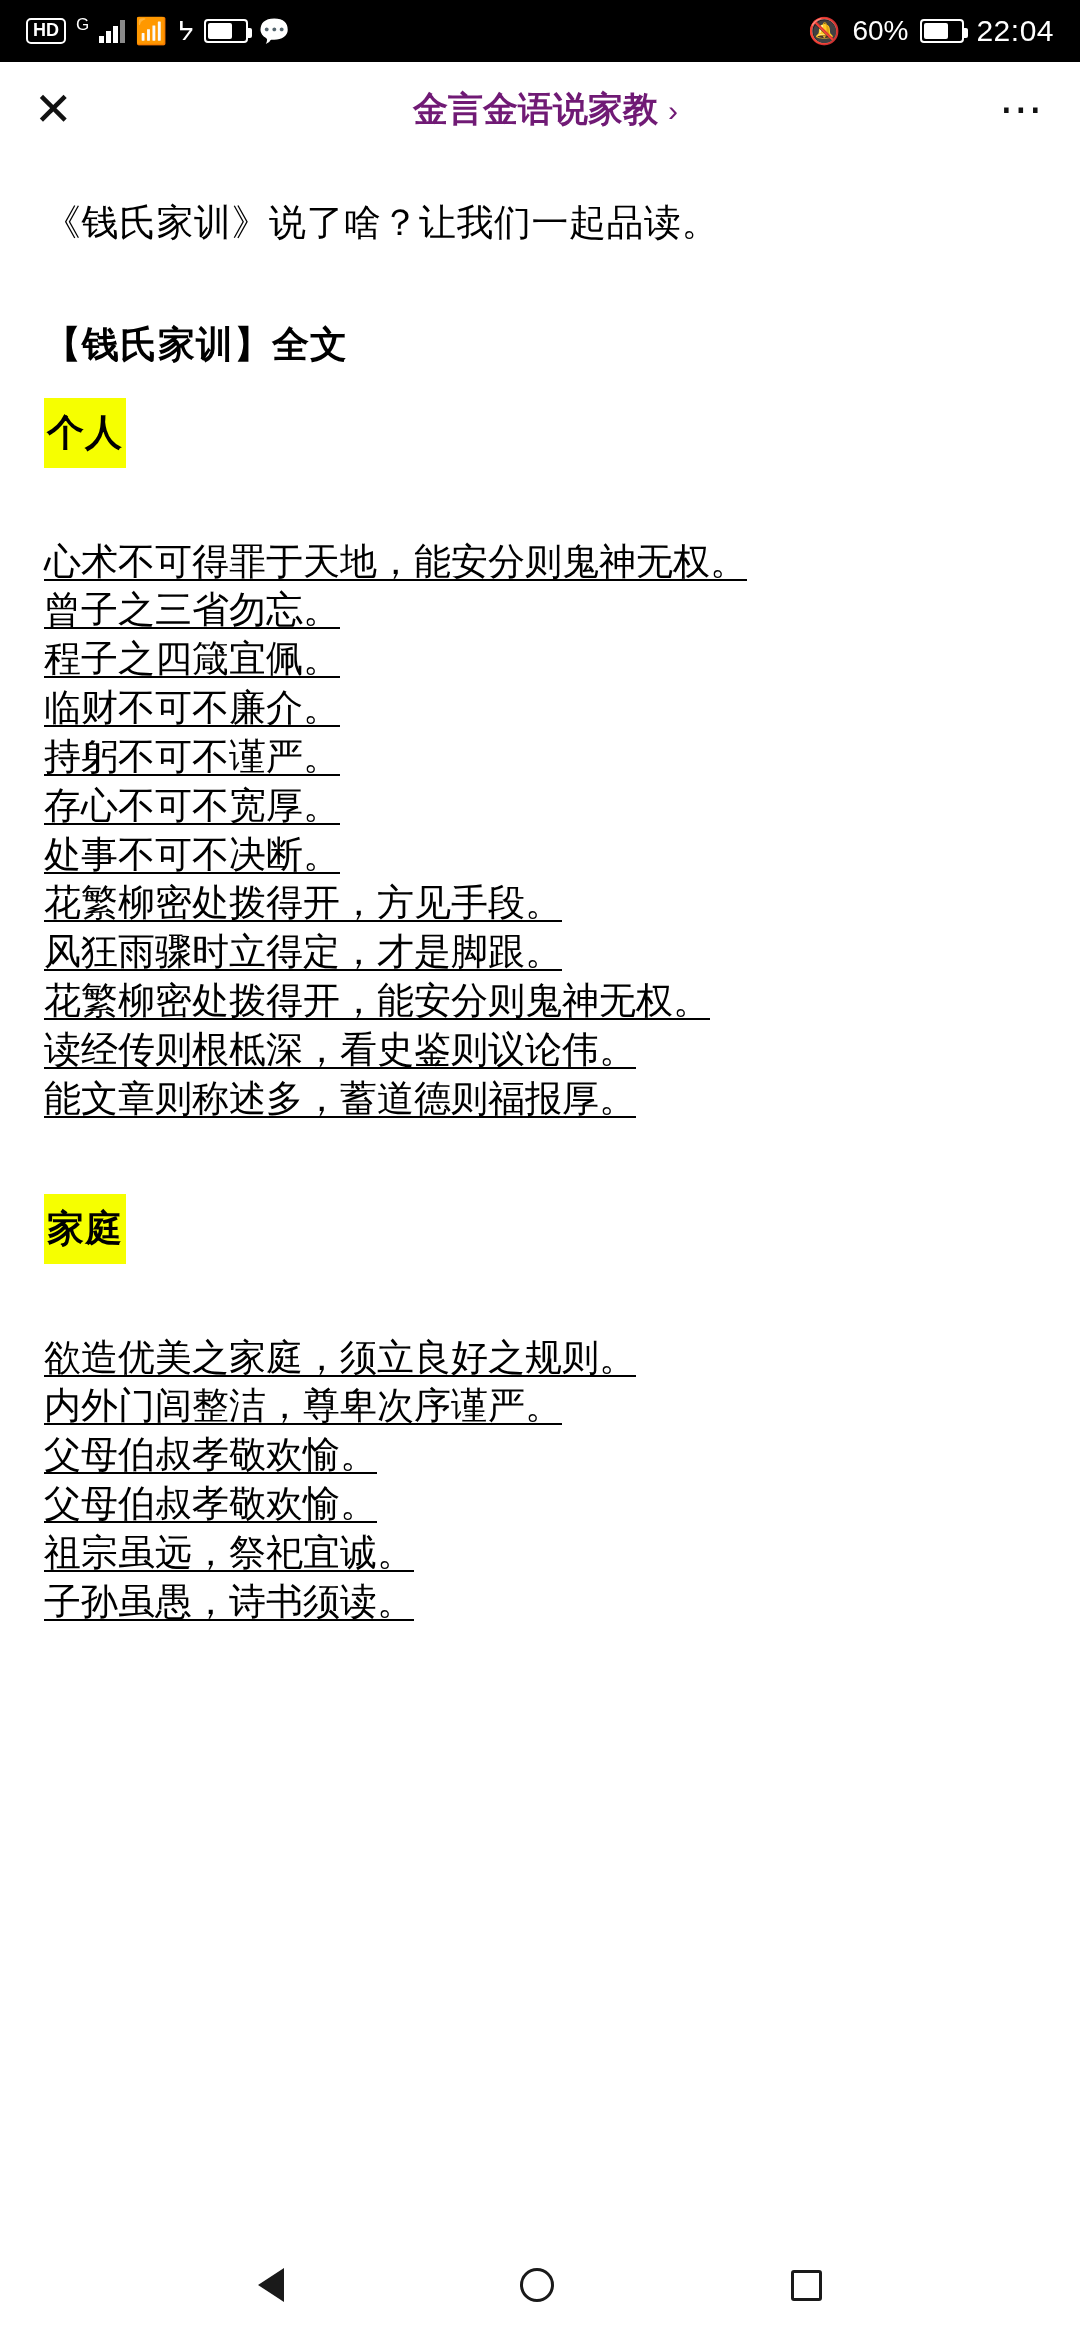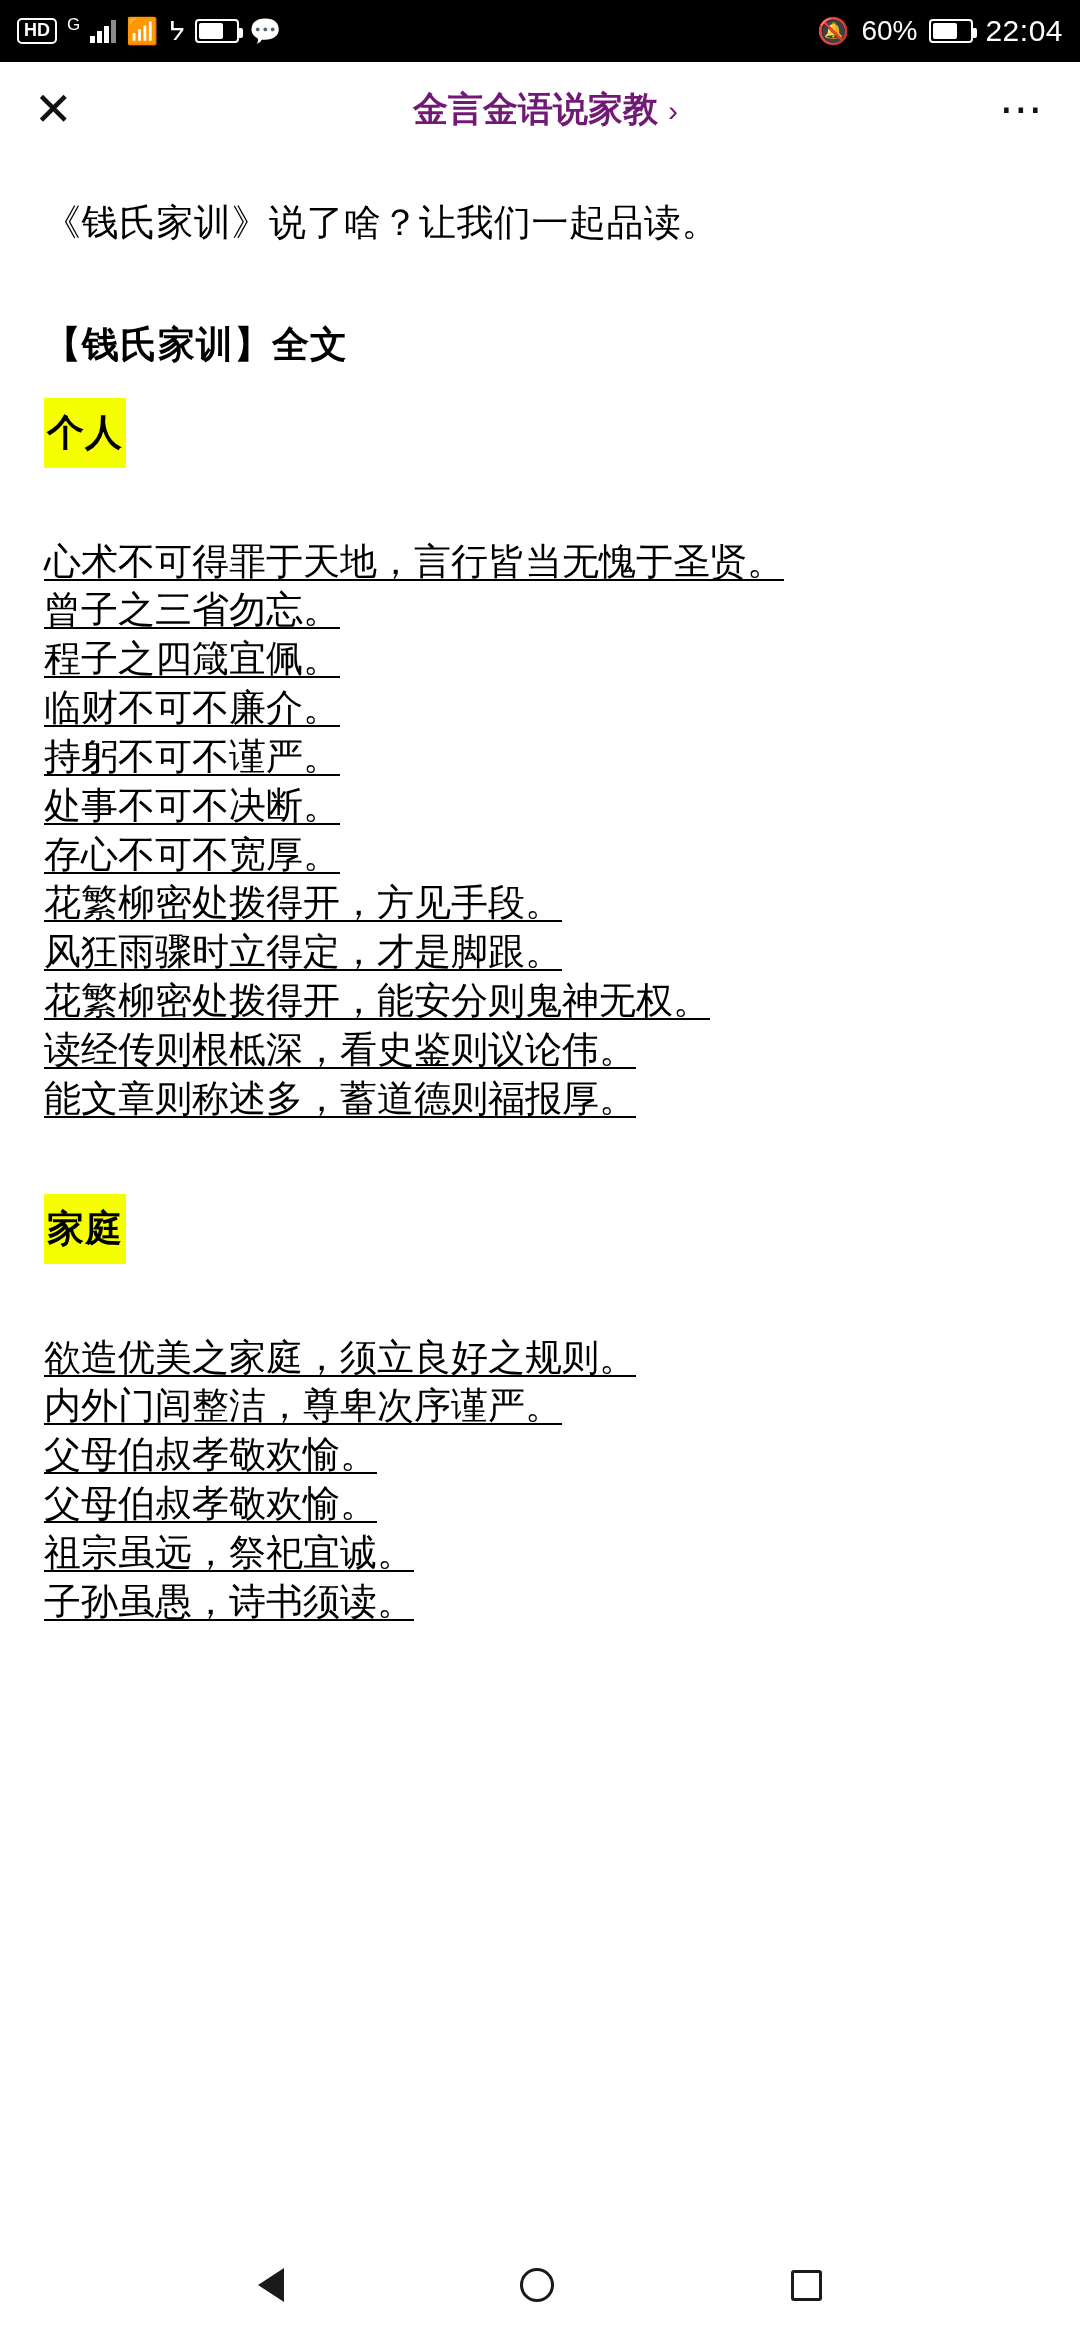--- a/index.html
+++ b/index.html
@@ -10,21 +10,21 @@
     font-family: "Liberation Sans", "DejaVu Sans", sans-serif;
     overflow: hidden;
   }
   
   .statusbar {
     height: 62px;
     background: #000000;
     color: #ffffff;
     display: flex;
     align-items: center;
-    padding: 0 17px;
+    padding: 0 26px;
     font-size: 28px;
   }
   .sb-left { display: flex; align-items: center; gap: 10px; }
   .sb-right { margin-left: auto; display: flex; align-items: center; gap: 12px; }
   .hd-badge {
     border: 2px solid #ffffff;
     border-radius: 5px;
     font-size: 18px;
     font-weight: bold;
     padding: 1px 5px;
@@ -224,27 +224,27 @@
 
   <div class="spacer-sm"></div>
 
   <div>
     <span class="hl">个人</span>
   </div>
 
   <div class="spacer-lg"></div>
 
   <div>
-    <div class="line"><span class="u">心术不可得罪于天地，言行皆当无愧于圣贤。</span></div>
+    <div class="line"><span class="u">心术不可得罪于天地，能安分则鬼神无权。</span></div>
     <div class="line"><span class="u">曾子之三省勿忘。</span></div>
     <div class="line"><span class="u">程子之四箴宜佩。</span></div>
     <div class="line"><span class="u">临财不可不廉介。</span></div>
     <div class="line"><span class="u">持躬不可不谨严。</span></div>
+    <div class="line"><span class="u">存心不可不宽厚。</span></div>
     <div class="line"><span class="u">处事不可不决断。</span></div>
-    <div class="line"><span class="u">存心不可不宽厚。</span></div>
     <div class="line"><span class="u">花繁柳密处拨得开，方见手段。</span></div>
     <div class="line"><span class="u">风狂雨骤时立得定，才是脚跟。</span></div>
     <div class="line"><span class="u">花繁柳密处拨得开，能安分则鬼神无权。</span></div>
     <div class="line"><span class="u">读经传则根柢深，看史鉴则议论伟。</span></div>
     <div class="line"><span class="u">能文章则称述多，蓄道德则福报厚。</span></div>
   </div>
 
   <div class="spacer-lg"></div>
 
   <div>

